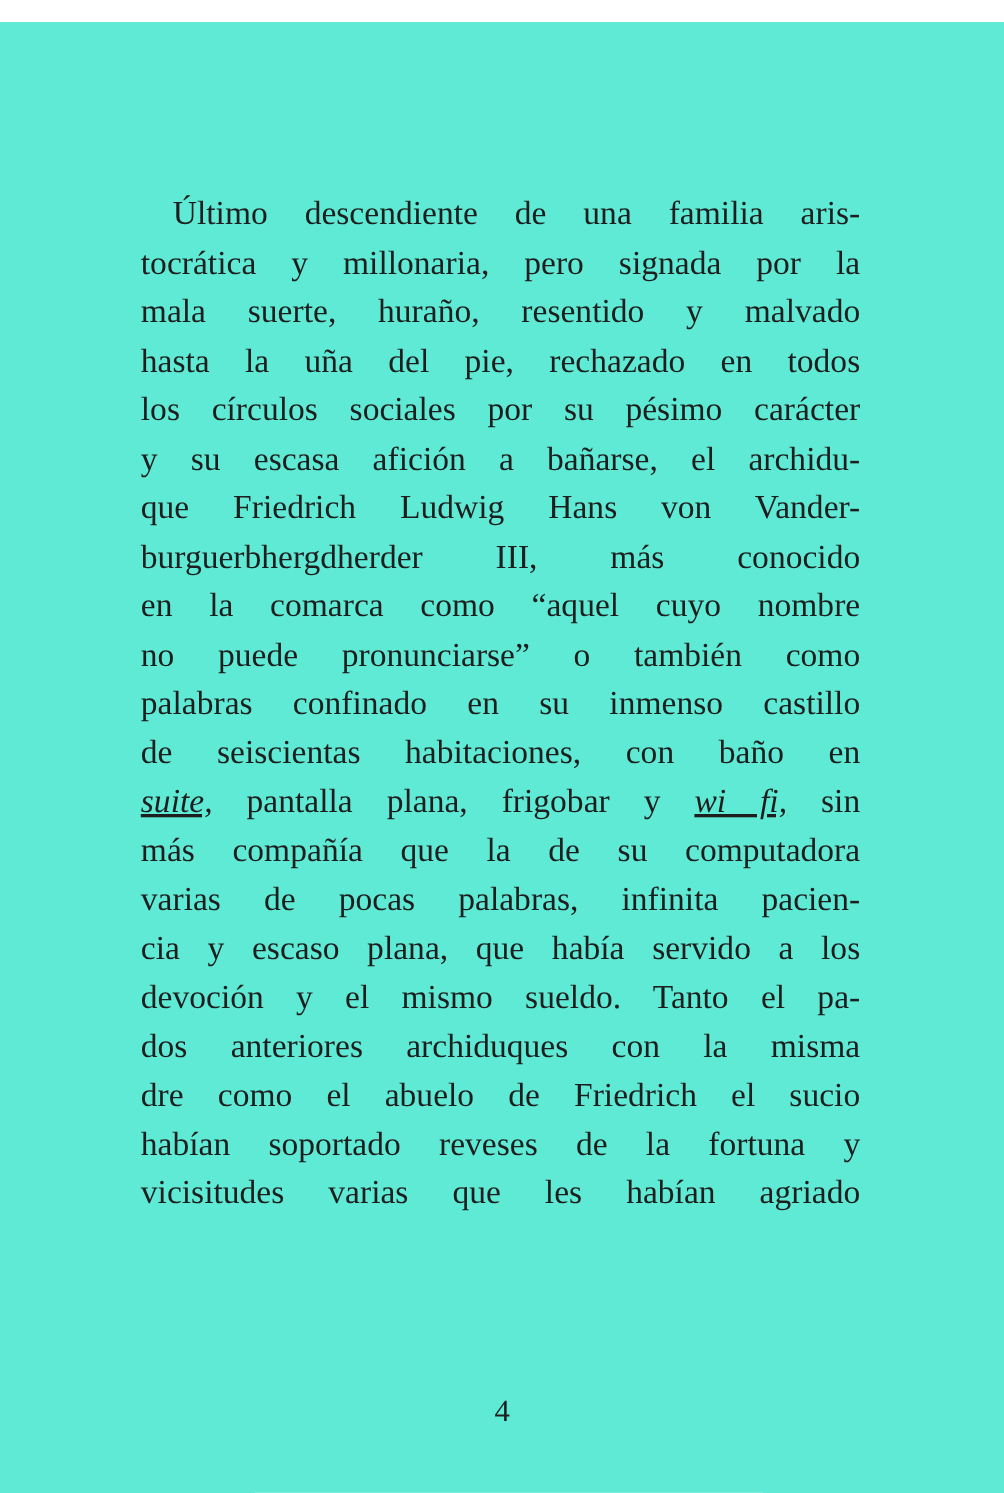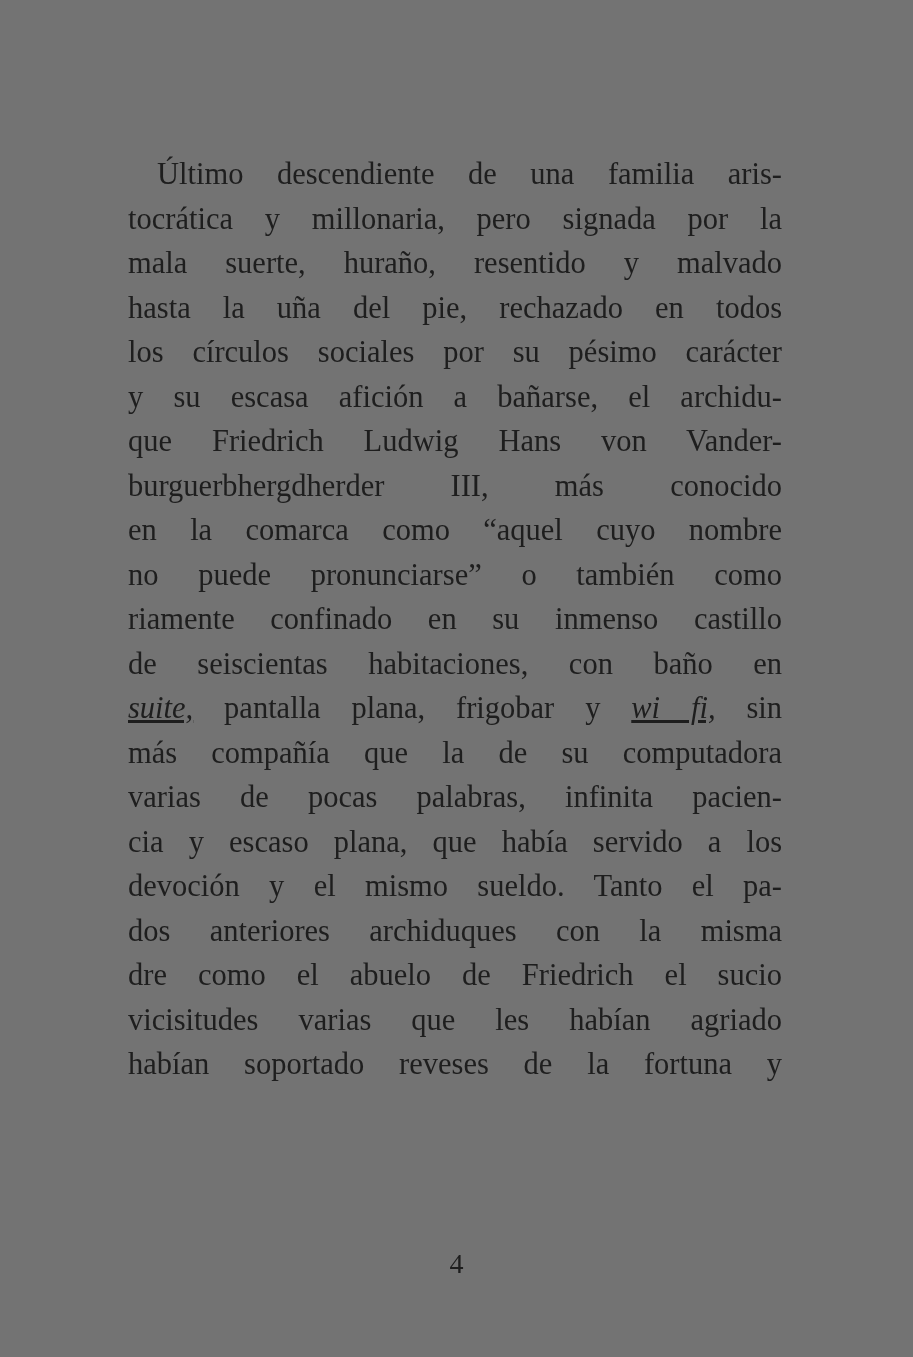--- a/index.html
+++ b/index.html
@@ -11,21 +11,22 @@
     height: 1357px;
     background: #ffffff;
     font-family: "Liberation Serif", serif;
     color: #1e1e1e;
     position: relative;
     overflow: hidden;
   }
   .page {
     position: absolute;
     inset: 0;
-    background: #737373;
+    background: #5eead4;
+    margin-top: 20px;
   }
   .text-block {
     position: absolute;
     left: 128px;
     top: 152px;
     width: 654px;
     font-size: 30.5px;
     line-height: 44.5px;
     color: #1e1e1e;
   }
@@ -62,26 +63,26 @@
       <div class="text-line indent"><span>Último descendiente de una familia aris-</span></div>
       <div class="text-line"><span>tocrática y millonaria, pero signada por la</span></div>
       <div class="text-line"><span>mala suerte, huraño, resentido y malvado</span></div>
       <div class="text-line"><span>hasta la uña del pie, rechazado en todos</span></div>
       <div class="text-line"><span>los círculos sociales por su pésimo carácter</span></div>
       <div class="text-line"><span>y su escasa afición a bañarse, el archidu-</span></div>
       <div class="text-line"><span>que Friedrich Ludwig Hans von Vander-</span></div>
       <div class="text-line"><span>burguerbhergdherder III, más conocido</span></div>
       <div class="text-line"><span>en la comarca como “aquel cuyo nombre</span></div>
       <div class="text-line"><span>no puede pronunciarse” o también como</span></div>
-      <div class="text-line"><span>riamente confinado en su inmenso castillo</span></div>
+      <div class="text-line"><span>palabras confinado en su inmenso castillo</span></div>
       <div class="text-line"><span>de seiscientas habitaciones, con baño en</span></div>
       <div class="text-line"><span class="italic">suite,</span><span> pantalla plana, frigobar y </span><span class="italic">wi fi,</span><span> sin</span></div>
       <div class="text-line"><span>más compañía que la de su computadora</span></div>
       <div class="text-line"><span>varias de pocas palabras, infinita pacien-</span></div>
       <div class="text-line"><span>cia y escaso plana, que había servido a los</span></div>
       <div class="text-line"><span>devoción y el mismo sueldo. Tanto el pa-</span></div>
       <div class="text-line"><span>dos anteriores archiduques con la misma</span></div>
       <div class="text-line"><span>dre como el abuelo de Friedrich el sucio</span></div>
+      <div class="text-line"><span>habían soportado reveses de la fortuna y</span></div>
       <div class="text-line"><span>vicisitudes varias que les habían agriado</span></div>
-      <div class="text-line"><span>habían soportado reveses de la fortuna y</span></div>
     </div>
   <div class="page-number">4</div>
 </div>
 
 </body></html>

